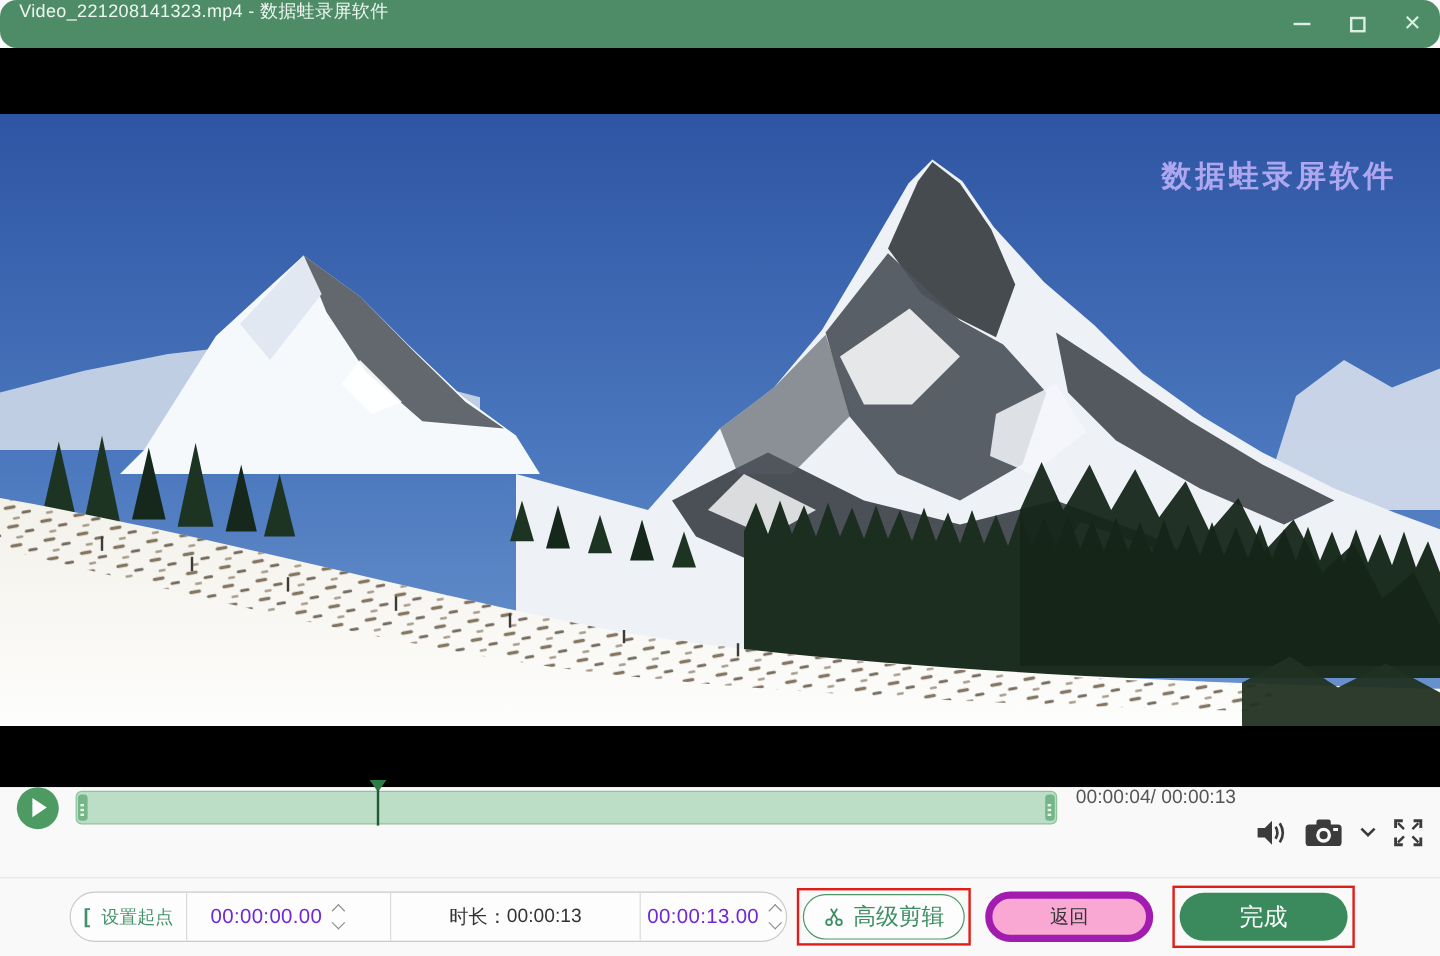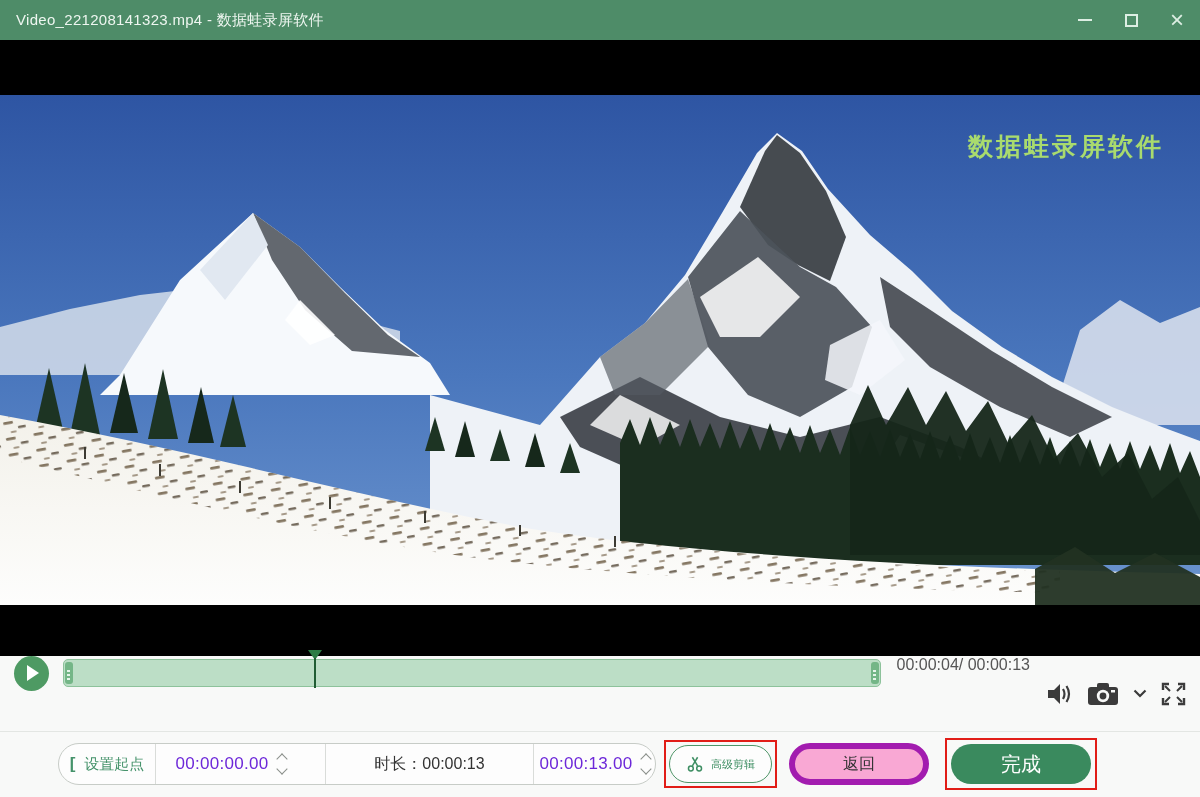--- a/index.html
+++ b/index.html
@@ -1,31 +1,31 @@
 <!DOCTYPE html>
 <html><head>
 <meta charset="utf-8">
 <style>
   * { margin:0; padding:0; box-sizing:border-box; }
   html,body { width:1200px; height:797px; font-family:"Liberation Sans","DejaVu Sans",sans-serif; background:#f8f9f8; overflow:hidden; }
   .window { position:relative; width:1200px; height:797px; background:#f8f9f8; }
 
   
-  .titlebar { position:absolute; top:0; left:0; width:100%; height:40px; background:#4e8c68; display:flex; align-items:center; padding-left:16px; }
+  .titlebar { position:absolute; top:0; left:0; width:100%; height:40px; background:#4e8c68; display:flex; padding-left:16px;border-radius:14px; }
   .titlebar .title { color:#eef6f0; font-size:15px; letter-spacing:.3px; }
   .win-controls { margin-left:auto; display:flex; height:100%; }
   .win-btn { width:46px; height:100%; display:flex; align-items:center; justify-content:center; cursor:pointer; }
   .tb-min { width:14px; height:0; border-top:2px solid #ddeee3; }
   .tb-max { width:13px; height:13px; border:2px solid #ddeee3; }
   .tb-close { color:#ddeee3; font-size:24px; line-height:1; font-weight:300; }
 
   
   .video-area { position:absolute; top:40px; left:0; width:1200px; height:616px; background:#000; }
   .video-stage { position:absolute; top:55px; left:0; width:1200px; height:510px; display:block; }
-  .watermark { position:absolute; top:90px; right:36px; font-family:Liberation Mono, monospace; font-weight:bold; font-size:25px; letter-spacing:3px; color:#bef264; opacity:.85; }
+  .watermark { position:absolute; top:90px; right:36px; font-family:Liberation Mono, monospace; font-weight:bold; font-size:25px; letter-spacing:3px; color:#c4b5fd; opacity:.85; }
 
   
   .controls { position:absolute; top:656px; left:0; width:1200px; height:141px; background:#f8f9f8; }
   .row1 { height:76px; display:flex; padding:0 14px 0 14px; border-bottom:1px solid #e3e6e3; }
   .play-btn { width:35px; height:35px; border-radius:50%; background:#4e9a63; position:relative; flex:0 0 auto; cursor:pointer; }
   .play-btn .tri { position:absolute; left:13px; top:9px; width:0; height:0; border-left:12px solid #fff; border-top:8.5px solid transparent; border-bottom:8.5px solid transparent; }
   .progress-wrap { flex:1 1 auto; margin:0 16px 0 14px; position:relative; height:32px; }
   .progress-track { position:absolute; top:3px; left:0; right:0; height:28px; background:#bcdec6; border:1px solid #8dc29b; border-radius:5px; }
   .trim-handle { position:absolute; top:2px; bottom:2px; width:8px; background:#74b687; border-radius:3px; }
   .trim-handle.left { left:1px; } .trim-handle.right { right:1px; }
@@ -47,21 +47,21 @@
   .bracket.l { margin-right:9px; } .bracket.r { margin-left:9px; }
   .seg-start { width:96px; } .seg-time1 { width:150px; } .seg-dur { width:208px;margin-left:20px; } .seg-time2 { width:122px; } .seg-end { width:116px; }
   .time-value { font-size:17px; color:#6d28d9; letter-spacing:.3px; }
   .spinner { display:flex; flex-direction:column; justify-content:center; gap:5px; margin-left:9px; cursor:pointer; }
   .chev { width:8px; height:8px; border-right:1.6px solid #8a8f8a; border-bottom:1.6px solid #8a8f8a; }
   .chev.up { transform:rotate(-135deg); } .chev.down { transform:rotate(45deg); margin-top:-3px; }
   .dur-label, .dur-value { font-size:16px; color:#333; }
 
   .red-box { border:2px solid #e11d17; padding:3px; margin-left:8px; display:flex; align-items:center; }
   .pill { height:38px; border-radius:19px; display:flex; align-items:center; justify-content:center; cursor:pointer; }
-  .pill-advanced { border:1px solid #4f9669; background:#fdfdfd; padding:0 16px; gap:7px; color:#3e8e63; font-size:11px; }
+  .pill-advanced { border:1px solid #4f9669; background:#fdfdfd; padding:0 16px; gap:7px; color:#3e8e63; font-size:19px; }
   .pill-back { width:140px; height:42px; border:6px solid #a21caf; background:#f9a8d4; color:#333; font-size:16px; margin-left:12px; border-radius:21px; }
   .red-box.done-box { margin-left:16px; padding:4px; }
   .pill-done { width:140px; height:40px; background:#3a8a5e; color:#fff; font-size:20px; border-radius:20px; }
 </style>
 </head>
 <body>
 
 <div class="window">
 
   <div class="titlebar">

